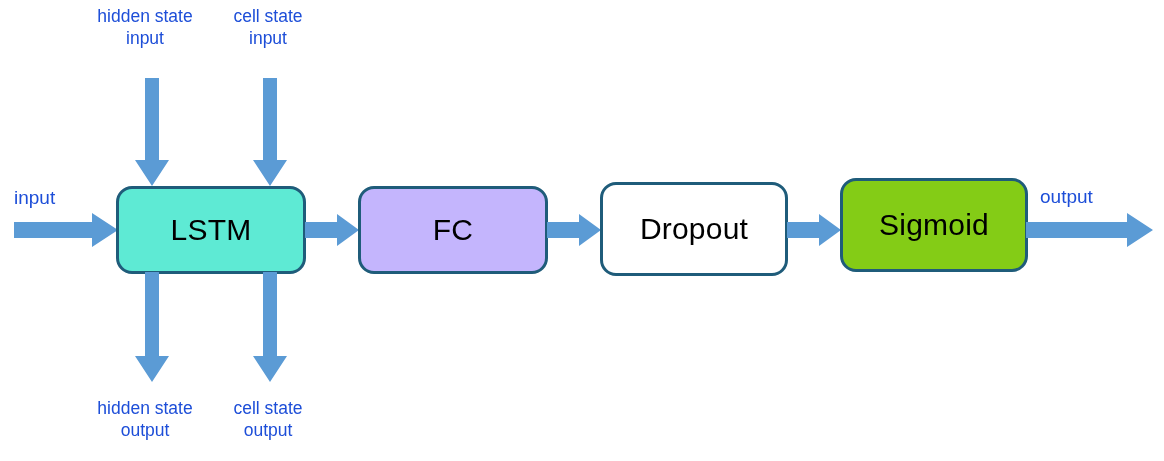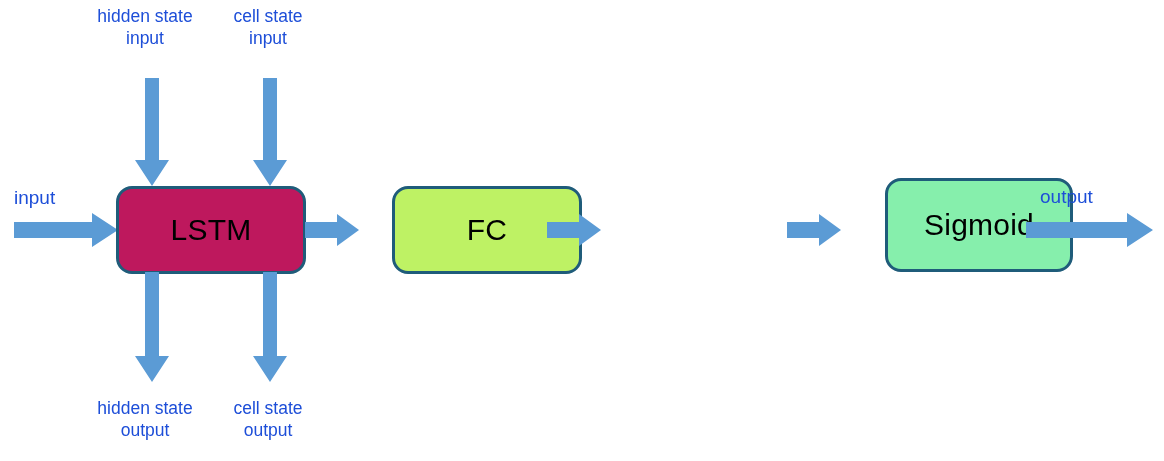--- a/index.html
+++ b/index.html
@@ -79,48 +79,51 @@
   <div class="caption" style="left:14px; top:186px; width:80px; text-align:left; font-size:19px;">
     <span>input</span>
   </div>
 
   <div class="arrow" style="left:14px; top:213px; width:105px; height:34px;">
     <svg width="105" height="34" viewBox="0 0 105 34">
       <polygon points="0,9 78,9 78,0 104,17 78,34 78,25 0,25" fill="#5B9BD5"></polygon>
     </svg>
   </div>
 
-  <div class="node" style="left: 116px; top: 186px; width: 190px; height: 88px; border-color: rgb(31, 92, 122); background: #be185d; justify-content: center;">
+  <div class="node" style="left: 116px; top: 186px; width: 190px; height: 88px; border-color: rgb(31, 92, 122); background: #5eead4; justify-content: center;">
     <span class="node-label">LSTM</span>
   </div>
 
   <div class="arrow" style="left:305px; top:214px; width:55px; height:32px;">
     <svg width="55" height="32" viewBox="0 0 55 32">
       <polygon points="0,8 32,8 32,0 54,16 32,32 32,24 0,24" fill="#5B9BD5"></polygon>
     </svg>
   </div>
 
-  <div class="node" style="left: 358px; top: 186px; width: 190px; height: 88px; border-color: rgb(31, 92, 122); background: #bef264; margin-left: 34px;">
+  <div class="node" style="left: 358px; top: 186px; width: 190px; height: 88px; border-color: rgb(31, 92, 122); background: #c4b5fd;">
     <span class="node-label">FC</span>
   </div>
 
   <div class="arrow" style="left:547px; top:214px; width:55px; height:32px;">
     <svg width="55" height="32" viewBox="0 0 55 32">
       <polygon points="0,8 32,8 32,0 54,16 32,32 32,24 0,24" fill="#5B9BD5"></polygon>
     </svg>
   </div>
 
+  <div class="node" style="left: 600px; top: 182px; width: 188px; height: 94px; border-color: rgb(31, 92, 122); background: rgb(255, 255, 255);">
+    <span class="node-label">Dropout</span>
+  </div>
 
   <div class="arrow" style="left:787px; top:214px; width:55px; height:32px;">
     <svg width="55" height="32" viewBox="0 0 55 32">
       <polygon points="0,8 32,8 32,0 54,16 32,32 32,24 0,24" fill="#5B9BD5"></polygon>
     </svg>
   </div>
 
-  <div class="node" style="left: 885px; top: 178px; width: 188px; height: 94px; border-color: rgb(31, 92, 122); background: #86efac;">
+  <div class="node" style="left: 840px; top: 178px; width: 188px; height: 94px; border-color: rgb(31, 92, 122); background: #84cc16;">
     <span class="node-label">Sigmoid</span>
   </div>
 
   <div class="caption" style="left:1040px; top:185px; width:90px; text-align:left; font-size:19px;">
     <span>output</span>
   </div>
 
   <div class="arrow" style="left:1026px; top:213px; width:128px; height:34px;">
     <svg width="128" height="34" viewBox="0 0 128 34">
       <polygon points="0,9 101,9 101,0 127,17 101,34 101,25 0,25" fill="#5B9BD5"></polygon>

